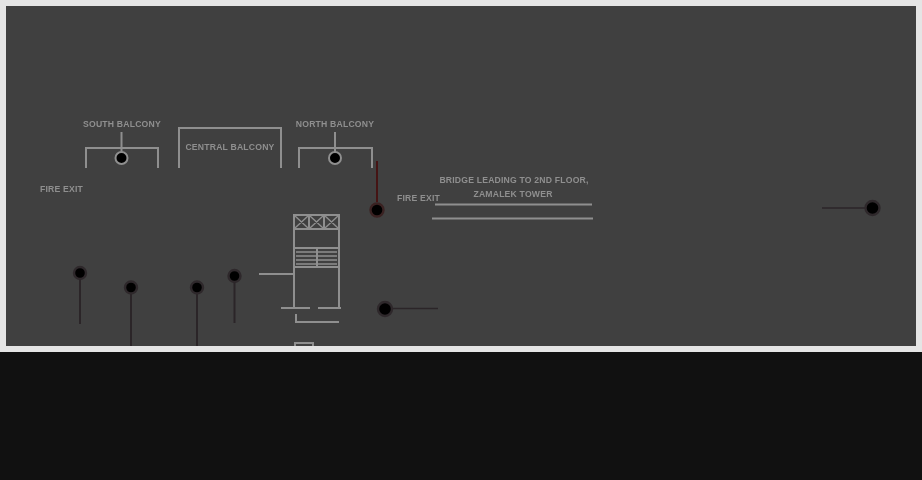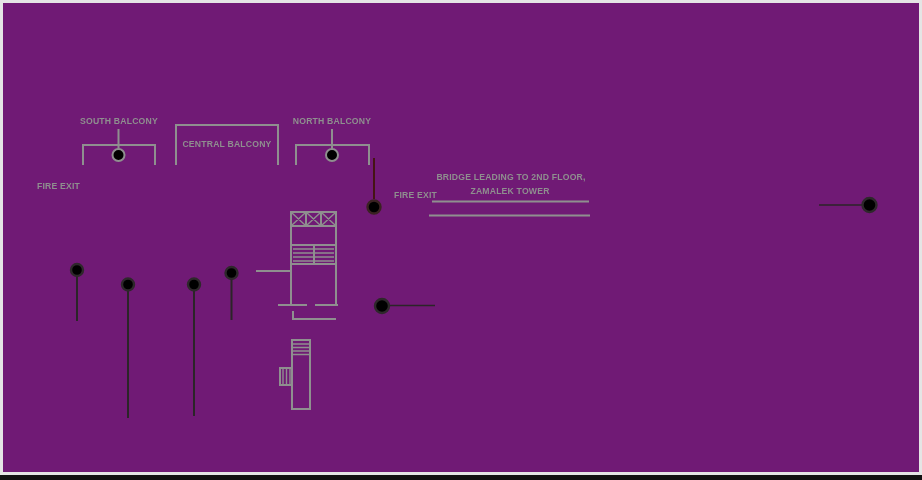--- a/index.html
+++ b/index.html
@@ -1,20 +1,20 @@
 <!DOCTYPE html>
 <html><head>
 <meta charset="utf-8">
 <style>
   html,body{margin:0;padding:0;background:#111;}
   #canvas{
     position:relative;
-    width:922px;height:475px;
-    background:#701a75;
-    border:3px solid #e5e5e5;
+    width:922px;height:352px;
+    background:#404040;
+    border:6px solid #e5e5e5;
     box-sizing:border-box;
     overflow:hidden;
     font-family:"Liberation Sans", sans-serif;
   }
   #linework{position:absolute;left:0;top:0;width:922px;height:480px;}
   .lbl{
     position:absolute;
     color:#8f8f8f;
     font-size:9px;
     font-weight:700;

